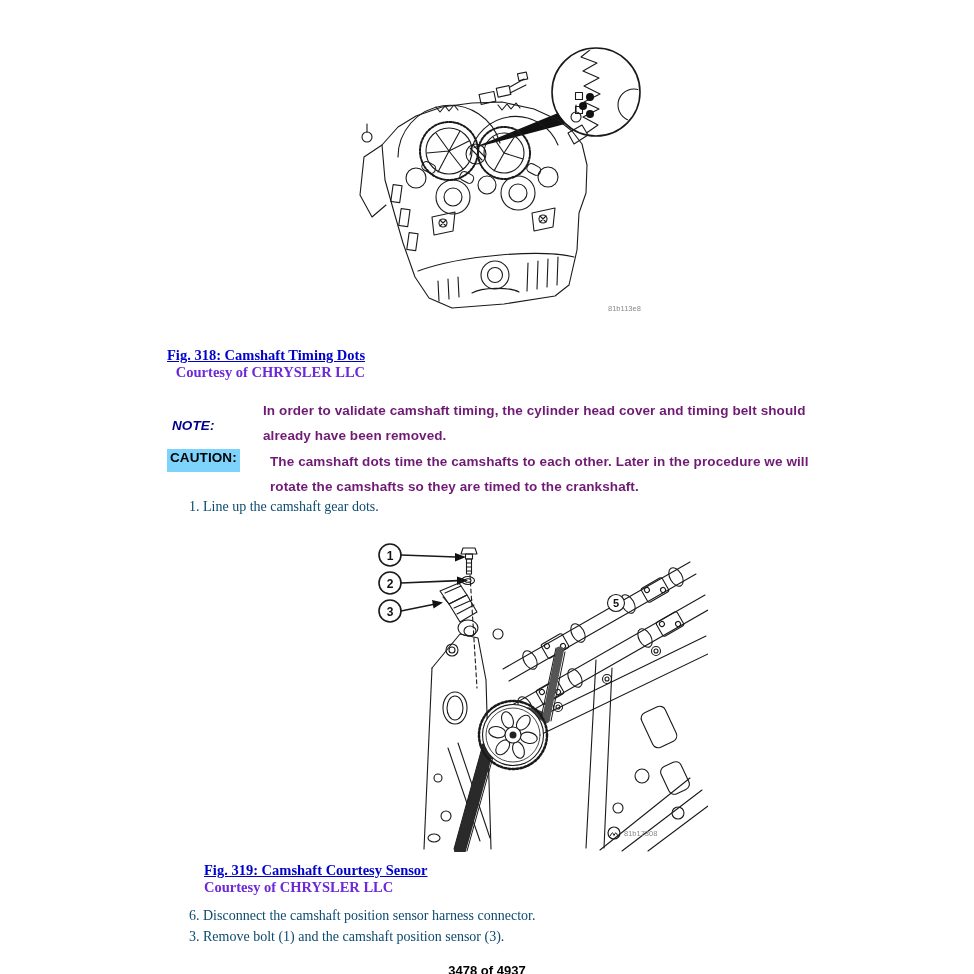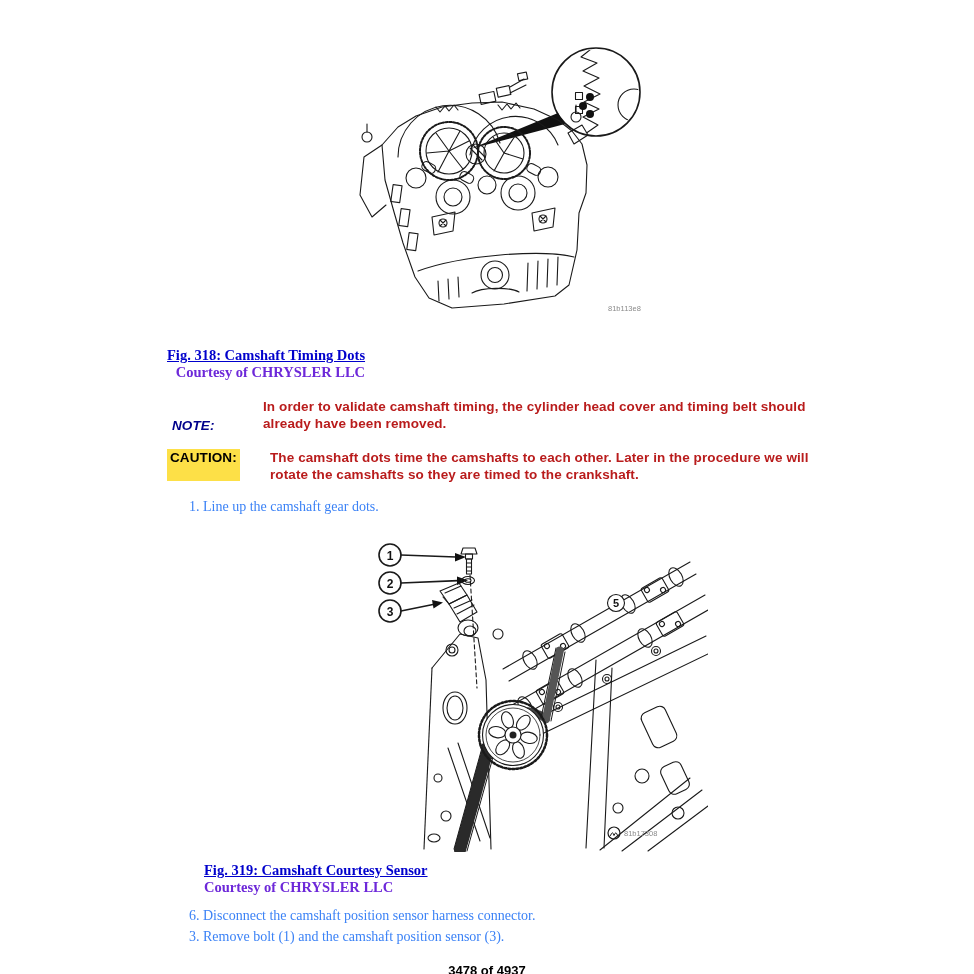--- a/index.html
+++ b/index.html
@@ -10,24 +10,24 @@
     -webkit-font-smoothing:antialiased;
   }
   .abs{position:absolute;}
   
   .fig-caption{font-family:"Liberation Serif",serif;font-size:14.5px;font-weight:bold;line-height:17px;}
   .fig-link{color:#0000cc;text-decoration:underline;cursor:pointer;display:inline-block;}
   .fig-courtesy{color:#6d28d9;}
   
   .advice-label{font-size:13.5px;font-weight:bold;letter-spacing:0.1px;}
   .note-label{color:#00008b;}
-  .caution-label{color:#000;background:#fde047;padding:1px 3px 16px 3px;}
-  .advice-text{font-size:13.5px;font-weight:bold;color:#b91c1c;line-height:17px;letter-spacing:0.1px;}
-  
-  .step{font-family:"Liberation Serif",serif;font-size:14px;color:#3b82f6;}
+  .caution-label{color:#000;background:#7dd3fc;padding:1px 3px 7px 3px;}
+  .advice-text{font-size:13.5px;font-weight:bold;color:#701a75;line-height:25px;letter-spacing:0.1px;}
+  
+  .step{font-family:"Liberation Serif",serif;font-size:14px;color:#0c4a6e;}
   
   .page-counter{left:0;right:0;text-align:center;font-size:13px;font-weight:bold;color:#000;}
   
   svg{display:block;}
   svg text{font-family:"Liberation Sans",sans-serif;}
   .callout-num{font-size:12px;font-weight:bold;fill:#111;}
   .fig-code{font-size:7.5px;fill:#8a8a8a;}
 </style>
 </head>
 <body>

